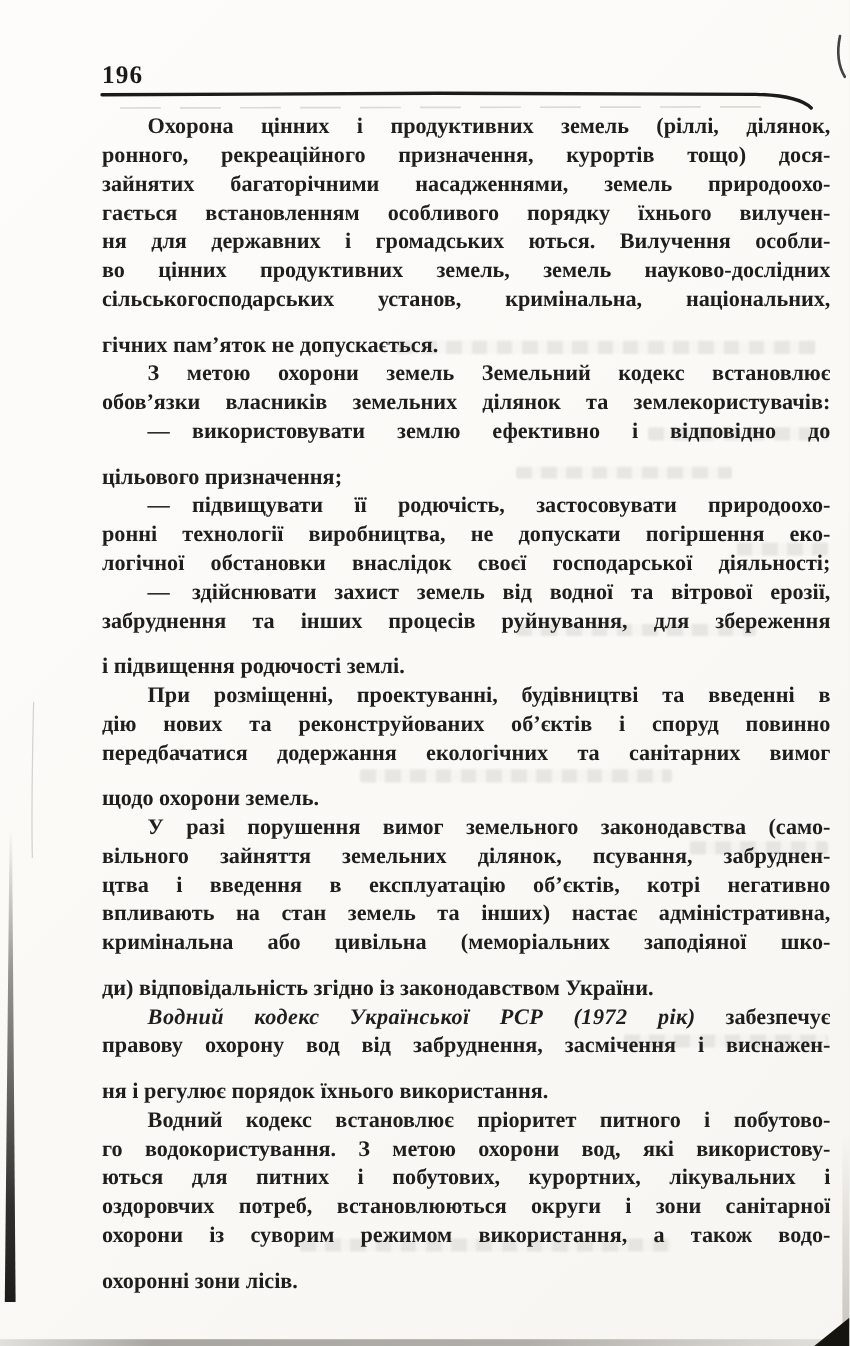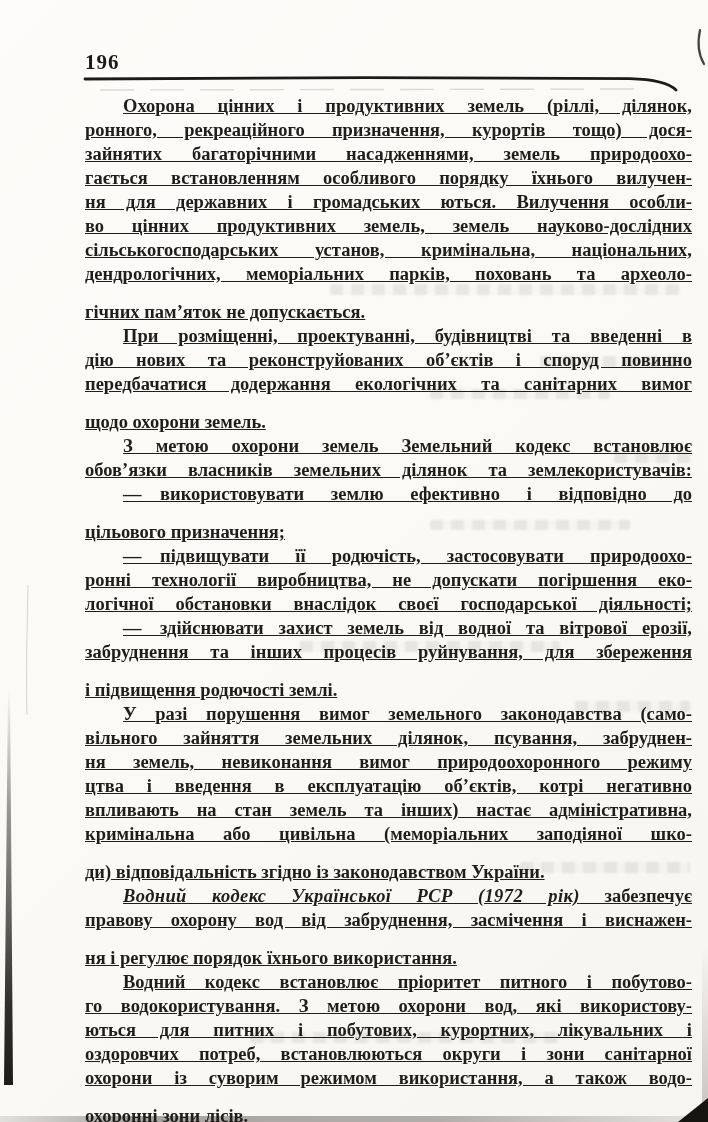--- a/index.html
+++ b/index.html
@@ -26,21 +26,21 @@
     font-weight: 700;
     letter-spacing: 1px;
     color: #1b1a18;
   }
   .body-text {
     position: absolute;
     left: 85px;
     top: 94px;
     width: 607px;
   }
-  .para { margin: 0; padding: 0; text-decoration: underline; }
+  .para { margin: 0; padding: 0; }
   .tline {
     height: 24px;
     line-height: 24px;
     font-size: 18.5px;
     font-weight: 700;
     text-align: justify;
     text-align-last: justify;
     overflow: hidden;
     white-space: nowrap;
   }
@@ -111,45 +111,43 @@
 
   <div class="body-text">
     <div class="para">
         <div class="tline ind">Охорона цінних і продуктивних земель (ріллі, ділянок,</div>
         <div class="tline">ронного, рекреаційного призначення, курортів тощо) дося-</div>
         <div class="tline">зайнятих багаторічними насадженнями, земель природоохо-</div>
         <div class="tline">гається встановленням особливого порядку їхнього вилучен-</div>
         <div class="tline">ня для державних і громадських ються. Вилучення особли-</div>
         <div class="tline">во цінних продуктивних земель, земель науково-дослідних</div>
         <div class="tline">сільськогосподарських установ, кримінальна, національних,</div>
-        <div class="tline">дендрологічних, меморіальних парків, поховань та археоло-</div>
         <div class="tline nj">гічних пам’яток не допускається.</div>
-      </div>
-    <div class="para">
-        <div class="tline ind">При розміщенні, проектуванні, будівництві та введенні в</div>
-        <div class="tline">дію нових та реконструйованих об’єктів і споруд повинно</div>
-        <div class="tline">передбачатися додержання екологічних та санітарних вимог</div>
-        <div class="tline nj">щодо охорони земель.</div>
       </div>
     <div class="para">
         <div class="tline ind">З метою охорони земель Земельний кодекс встановлює</div>
         <div class="tline">обов’язки власників земельних ділянок та землекористувачів:</div>
         <div class="tline ind">— використовувати землю ефективно і відповідно до</div>
         <div class="tline nj">цільового призначення;</div>
         <div class="tline ind">— підвищувати її родючість, застосовувати природоохо-</div>
         <div class="tline">ронні технології виробництва, не допускати погіршення еко-</div>
         <div class="tline">логічної обстановки внаслідок своєї господарської діяльності;</div>
         <div class="tline ind">— здійснювати захист земель від водної та вітрової ерозії,</div>
         <div class="tline">забруднення та інших процесів руйнування, для збереження</div>
         <div class="tline nj">і підвищення родючості землі.</div>
       </div>
     <div class="para">
+        <div class="tline ind">При розміщенні, проектуванні, будівництві та введенні в</div>
+        <div class="tline">дію нових та реконструйованих об’єктів і споруд повинно</div>
+        <div class="tline">передбачатися додержання екологічних та санітарних вимог</div>
+        <div class="tline nj">щодо охорони земель.</div>
+      </div>
+    <div class="para">
         <div class="tline ind">У разі порушення вимог земельного законодавства (само-</div>
         <div class="tline">вільного зайняття земельних ділянок, псування, забруднен-</div>
-        <div class="tline">ня земель, невиконання вимог природоохоронного режиму</div>
         <div class="tline">цтва і введення в експлуатацію об’єктів, котрі негативно</div>
         <div class="tline">впливають на стан земель та інших) настає адміністративна,</div>
         <div class="tline">кримінальна або цивільна (меморіальних заподіяної шко-</div>
         <div class="tline nj">ди) відповідальність згідно із законодавством України.</div>
       </div>
     <div class="para">
         <div class="tline ind"><span class="lead-bi">Водний кодекс Української РСР (1972 рік)</span><span> забезпечує</span></div>
         <div class="tline">правову охорону вод від забруднення, засмічення і виснажен-</div>
         <div class="tline nj">ня і регулює порядок їхнього використання.</div>
       </div>

